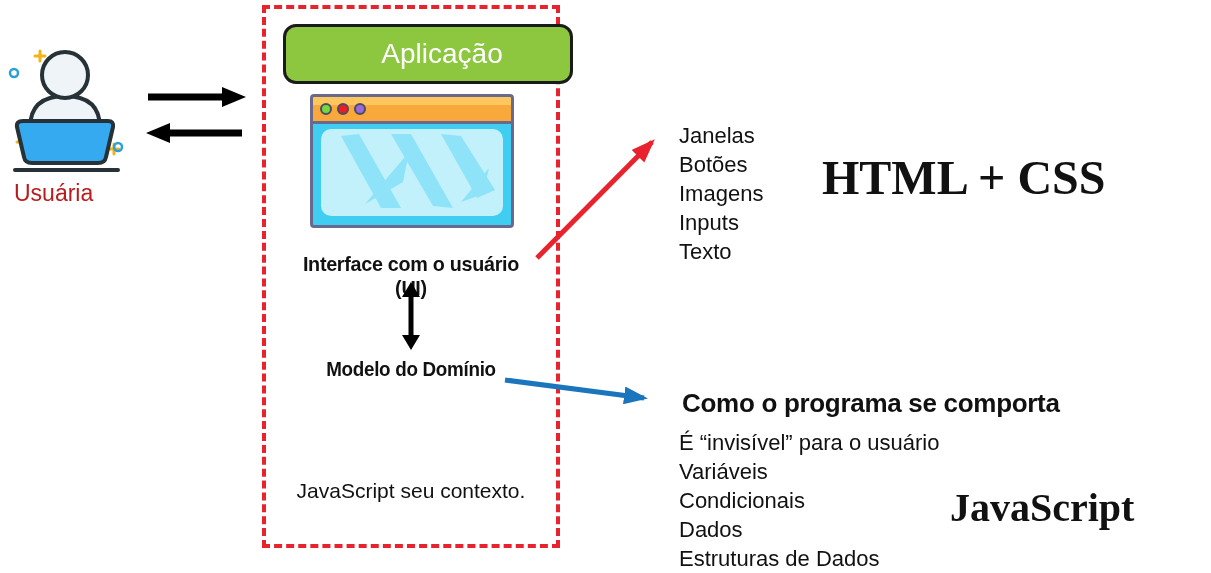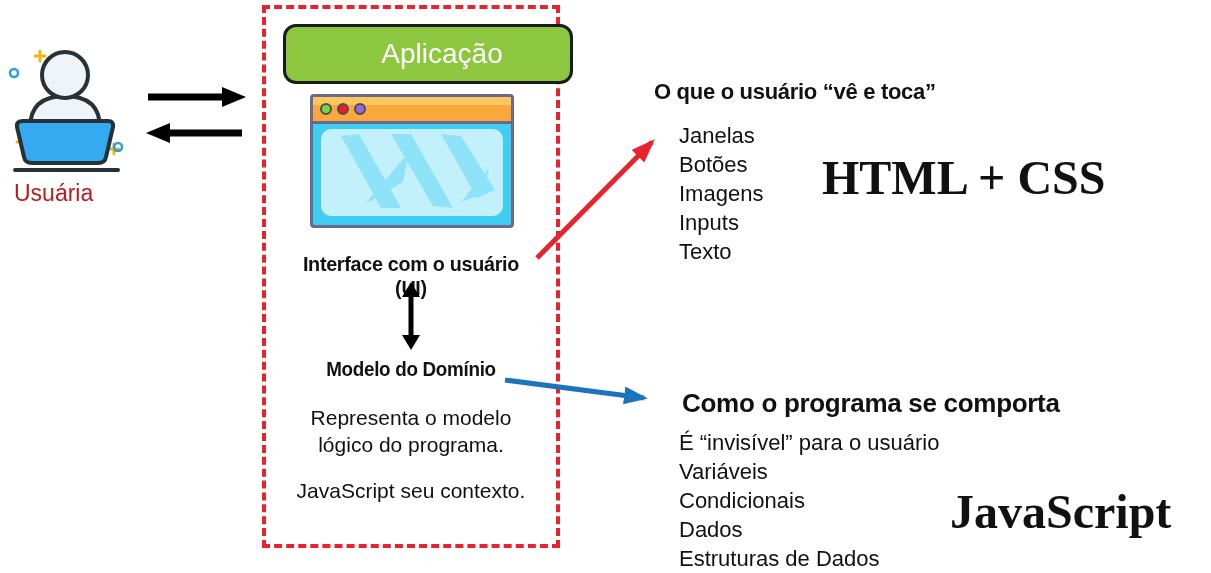--- a/index.html
+++ b/index.html
@@ -44,21 +44,21 @@
   #ui-label{left:281px;top:252px;width:260px;text-align:center;font-size:21px;transform:scaleX(.94);}
   #domain-label{left:311px;top:358px;width:200px;text-align:center;font-size:20px;transform:scaleX(.94);}
   #domain-desc-1{left:296px;top:404px;width:230px;text-align:center;font-size:21px;line-height:27px;}
   #domain-desc-2{left:281px;top:479px;width:260px;text-align:center;font-size:21px;}
   
   #ui-heading{left:654px;top:79px;font-size:22px;font-weight:bold;letter-spacing:-.3px;}
   #ui-list{left:679px;top:121px;font-size:22px;line-height:29px;}
   #html-css{left:822px;top:150px;font-family:"Liberation Serif",serif;font-weight:bold;font-size:48px;}
   #logic-heading{left:682px;top:388px;font-size:26px;font-weight:bold;letter-spacing:-.3px;}
   #logic-list{left:679px;top:428px;font-size:22px;line-height:29px;}
-  #javascript{left:950px;top:484px;font-family:"Liberation Serif",serif;font-weight:bold;font-size:48px;}
+  #javascript{left:950px;top:484px;font-family:"Liberation Serif",serif;font-weight:bold;font-size:40px;}
   
   .black-stroke{stroke:#000;}
   .red-line{stroke:var(--red,#e8232e);}
   .red-fill{fill:var(--red,#e8232e);}
   .blue-line{stroke:var(--blue,#1b75bc);}
   .blue-fill{fill:var(--blue,#1b75bc);}
 </style>
 </head>
 <body>
 
@@ -118,42 +118,40 @@
 
   <div class="abs cond" id="ui-label">Interface com o usuário (UI)</div>
 
   <svg class="abs" style="left:396px;top:281px;" width="30" height="70" viewBox="0 0 30 70">
     <line class="black-stroke" x1="15" y1="14" x2="15" y2="56" stroke-width="5"></line>
     <polygon points="15,1 6,16 24,16" fill="#000"></polygon>
     <polygon points="15,69 6,54 24,54" fill="#000"></polygon>
   </svg>
 
   <div class="abs cond" id="domain-label">Modelo do Domínio</div>
-  <div class="abs" id="domain-desc-1">Representa o modelo lógico do programa.</div>
   <div class="abs" id="domain-desc-2">JavaScript seu contexto.</div>
 
   <svg class="abs" style="left:528px;top:118px;" width="148" height="148" viewBox="0 0 148 148">
     <defs>
       <marker id="mr" markerUnits="userSpaceOnUse" markerWidth="26" markerHeight="20" refX="20" refY="9" orient="auto">
         <path d="M0,0 L24,9 L0,18 Z" class="red-fill" fill="#e8232e"></path>
       </marker>
     </defs>
     <line class="red-line" x1="9" y1="140" x2="124" y2="24" stroke="#e8232e" stroke-width="5" marker-end="url(#mr)"></line>
   </svg>
 
   <svg class="abs" style="left:498px;top:370px;" width="172" height="42" viewBox="0 0 172 42">
     <defs>
       <marker id="mb" markerUnits="userSpaceOnUse" markerWidth="26" markerHeight="20" refX="20" refY="9" orient="auto">
         <path d="M0,0 L24,9 L0,18 Z" class="blue-fill" fill="#1b75bc"></path>
       </marker>
     </defs>
     <line class="blue-line" x1="7" y1="10" x2="146" y2="28" stroke="#1b75bc" stroke-width="5" marker-end="url(#mb)"></line>
   </svg>
 
-  <div class="abs" id="ui-heading">O que o usuário “vê e toca”</div>
   <div class="abs" id="ui-list">
     <div>Janelas</div>
     <div>Botões</div>
     <div>Imagens</div>
     <div>Inputs</div>
     <div>Texto</div>
   </div>
   <div class="abs" id="html-css">HTML + CSS</div>
 
   <div class="abs" id="logic-heading">Como o programa se comporta</div>

